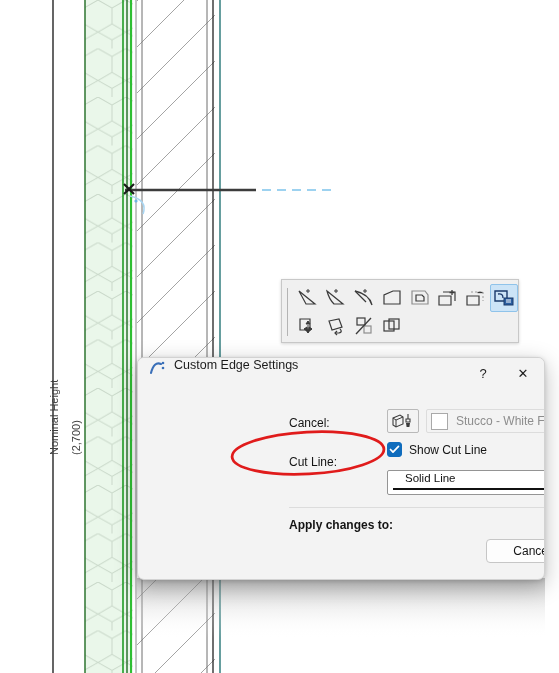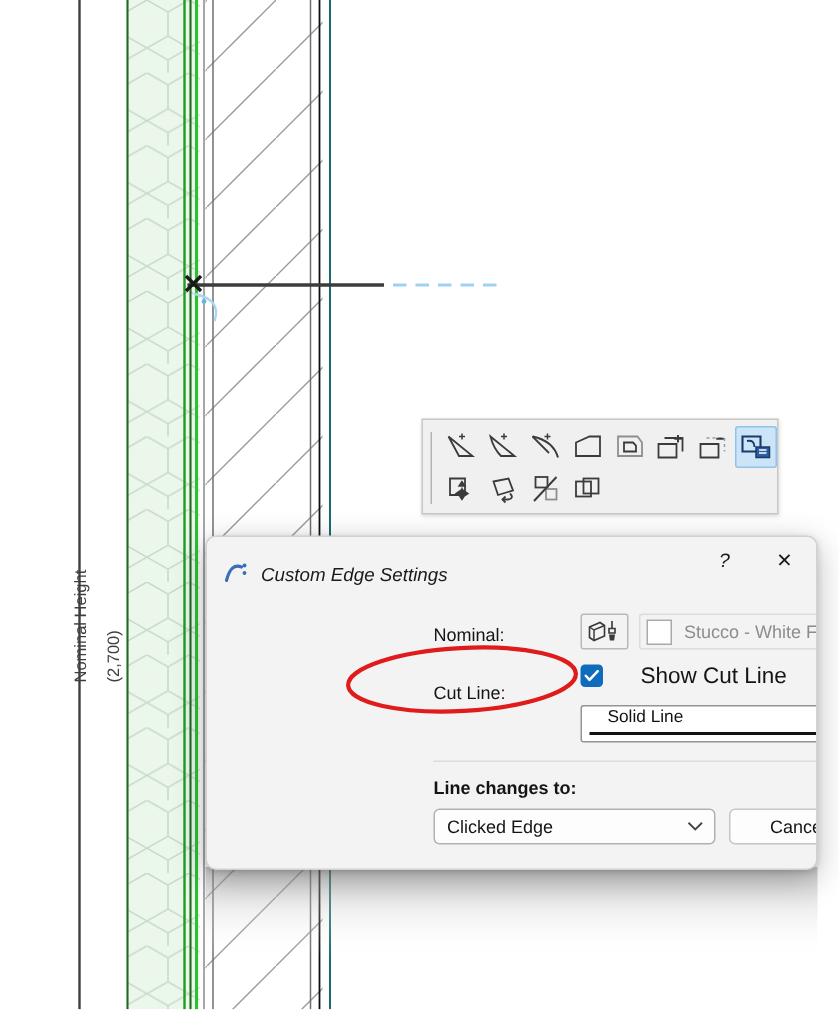--- a/index.html
+++ b/index.html
@@ -48,21 +48,21 @@
     position:absolute;left:137px;top:357px;width:408px;height:223px;
     background:#f3f3f3;
     border:1px solid #d2d2d2;
     border-radius:7px;
     box-shadow:0 6px 22px rgba(0,0,0,.26),0 1px 4px rgba(0,0,0,.14);
     box-sizing:border-box;
     overflow:hidden;
   }
   #titlebar{
     position:relative;height:32px;background:#f3f3f3;
-    display:flex;align-items:flex-end;font-style:italic;
+    display:flex;align-items:flex-start;
   }
   #titlebar .tb-icon{margin-left:10px;width:18px;height:18px;display:flex;align-items:center;justify-content:center;}
   #titlebar .tb-title{
     margin-left:8px;font-size:12.5px;color:#1b1b1b;
     font-family:"Liberation Sans","DejaVu Sans",sans-serif;
   }
   .tbbtn{
     position:absolute;top:0;width:38px;height:31px;
     display:flex;align-items:center;justify-content:center;
     font-size:13px;color:#1b1b1b;
@@ -100,21 +100,21 @@
   
   #cutline-label{left:151px;top:65px;font-weight:normal;}
   #cutline-check-wrap{
     position:absolute;left:249px;top:52px;display:flex;align-items:center;
   }
   #cutline-checkbox{
     width:15px;height:15px;background:#0f6cbd;border:1px solid #0f6cbd;border-radius:3px;
     display:flex;align-items:center;justify-content:center;box-sizing:border-box;
   }
   #cutline-check-label{
-    margin-left:25px;font-size:15px;color:#141414;
+    margin-left:7px;font-size:12px;color:#141414;
     font-family:"Liberation Sans","DejaVu Sans",sans-serif;
   }
 
   #linetype-field{
     position:absolute;left:249px;top:80px;width:190px;height:25px;
     background:#fff;border:1px solid #949494;border-radius:2px;box-sizing:border-box;
   }
   #linetype-value{
     position:absolute;left:17px;top:1px;font-size:11.5px;color:#111;
     font-family:"Liberation Sans","DejaVu Sans",sans-serif;
@@ -299,21 +299,21 @@
         <circle cx="14" cy="9" r="1.3" fill="#3a6fb8"></circle>
       </svg>
     </span>
     <span class="tb-title">Custom Edge Settings</span>
     <span class="tbbtn" id="help-btn">?</span>
     <span class="tbbtn" id="close-btn">✕</span>
   </div>
 
   <div class="body">
 
-    <div class="lbl" id="surface-label">Nominal:</div>
+    <div class="lbl" id="surface-label">Cancel:</div>
 
     <div id="surface-btn">
       <svg width="22" height="16" viewBox="0 0 22 16">
         <path d="M1,5 L8,2 L11,4 L11,11 L4,14 L1,12 Z" fill="none" stroke="#3b3b3b" stroke-width="1.1"></path>
         <path d="M1,5 L4,7 L11,4 M4,7 L4,14" fill="none" stroke="#3b3b3b" stroke-width="1"></path>
         <path d="M16,1 L16,6 M14,6 l4,0 l0,3 l-4,0 Z" fill="none" stroke="#3b3b3b" stroke-width="1.1"></path>
         <path d="M14,10 l4,0 l-0.6,4 l-2.8,0 Z" fill="#3b3b3b"></path>
       </svg>
     </div>
 
@@ -335,30 +335,22 @@
     </div>
 
     <div id="linetype-field">
       <span id="linetype-value">Solid Line</span>
       <span id="linetype-preview"></span>
 
     </div>
 
     <div id="divider"></div>
 
-    <div class="lbl" id="apply-label">Line changes to:</div>
-
-    <div id="apply-select">
-      <span id="apply-value">Clicked Edge</span>
-      <span id="apply-chevron">
-        <svg width="11" height="8" viewBox="0 0 11 8">
-            <path d="M1,1.5 L5.5,6 L10,1.5" fill="none" stroke="#444" stroke-width="1.2"></path>
-          </svg>
-      </span>
-    </div>
+    <div class="lbl" id="apply-label">Apply changes to:</div>
+
 
     <div class="dlgbtn" id="cancel-button">Cancel</div>
 
   </div>
 </div>
 
 <svg id="annotation" width="180" height="60">
   <ellipse cx="83" cy="28" rx="76" ry="21" fill="none" stroke="#e01b1b" stroke-width="2.8" transform="rotate(-3 83 28)"></ellipse>
 </svg>
 

